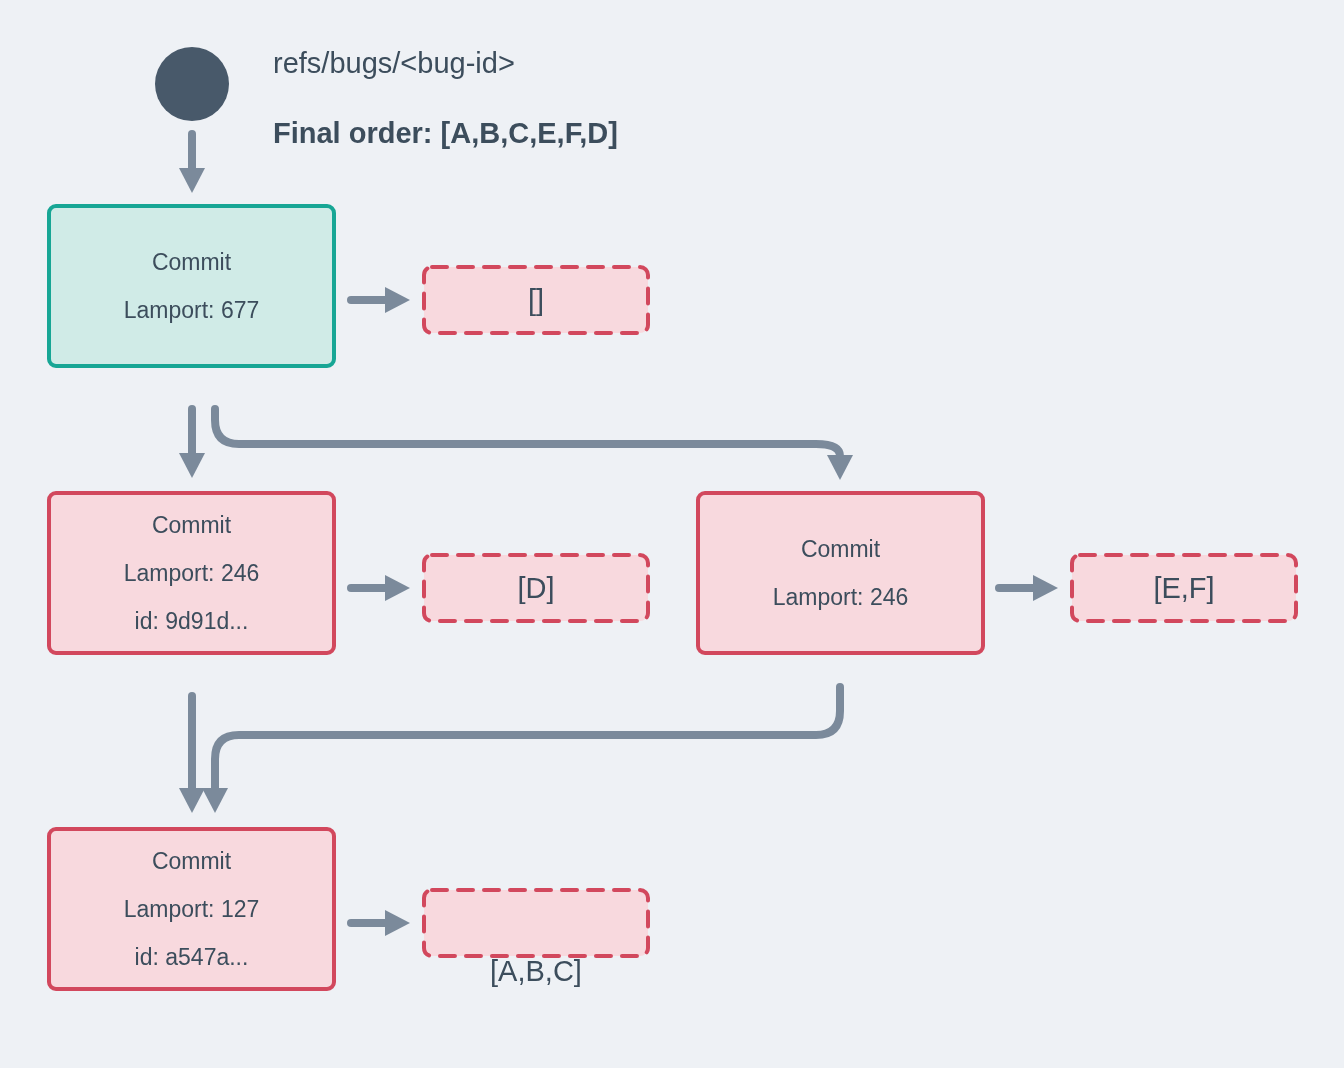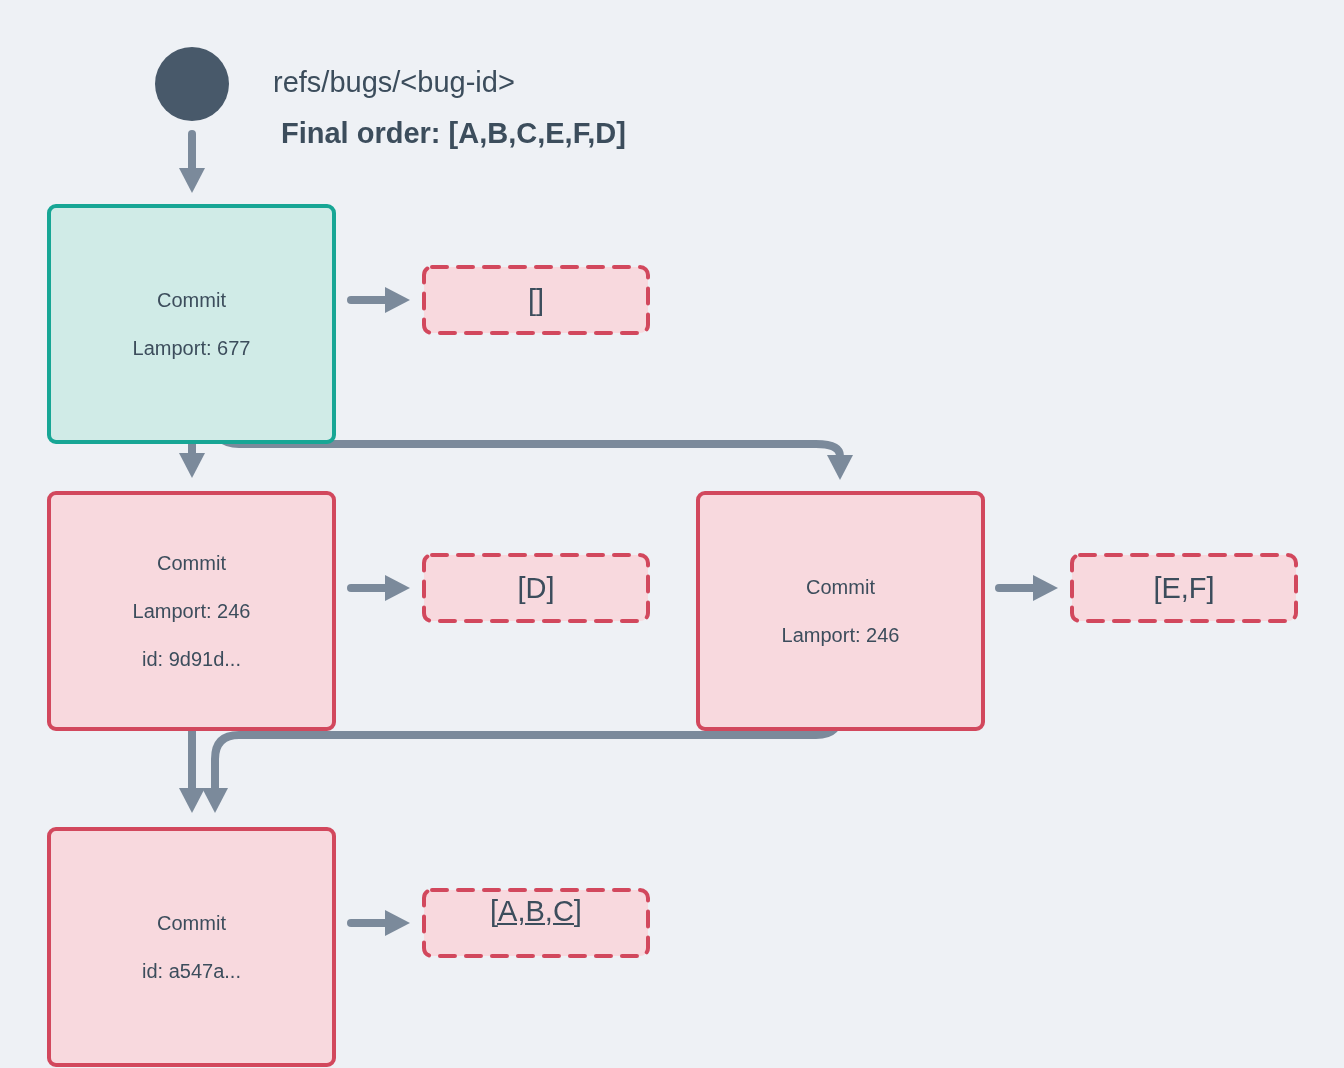--- a/index.html
+++ b/index.html
@@ -32,37 +32,37 @@
     border-radius: 50%;
     background: #48596A;
   }
   .text-label {
     position: absolute;
     color: #3C4D5C;
     font-size: 29px;
     line-height: 34px;
     white-space: nowrap;
   }
-  .ref-name-label { left: 273px; top: 65px; }
-  .final-order-label { left: 273px; top: 116px; font-weight: bold; margin-left: 8px; }
+  .ref-name-label { left: 273px; top: 46px; }
+  .final-order-label { left: 273px; top: 116px; font-weight: bold; }
 
   .commit-node {
     position: absolute;
     box-sizing: border-box;
     width: 289px;
-    height: 240px;
+    height: 164px;
     border-radius: 9px;
     border: 4px solid;
     display: flex;
     flex-direction: column;
     justify-content: center;
     align-items: center;
     text-align: center;
     color: #3C4D5C;
-    font-size: 20px;
+    font-size: 23px;
     line-height: 48px;
   }
   .commit-merged {
     border-color: #17A695;
     background: #D0EBE7;
   }
   .commit-unmerged {
     border-color: #D2485D;
     background: #F8D9DE;
   }
@@ -78,21 +78,21 @@
     display: flex;
     justify-content: center;
     align-items: center;
     color: #3C4D5C;
     font-size: 29px;
     white-space: nowrap;
   }
   .ops-root   { left: 422px;  top: 265px; }
   .ops-left   { left: 422px;  top: 553px; }
   .ops-right  { left: 1070px; top: 553px; }
-  .ops-bottom { left: 422px;  top: 876px; text-decoration: underline; }
+  .ops-bottom { left: 422px;  top: 936px; }
 
   .arrow-line {
     stroke: #7B8A9B;
     stroke-width: 8;
     stroke-linecap: round;
     fill: none;
   }
   .arrow-head { fill: #7B8A9B; }
   .ops-rect {
     fill: #F8D9DE;
@@ -176,20 +176,21 @@
     <div>id: 9d91d...</div>
   </div>
 
   <div class="commit-node commit-unmerged node-right">
     <div>Commit</div>
     <div>Lamport: 246</div>
   </div>
 
   <div class="commit-node commit-unmerged node-bottom">
     <div>Commit</div>
+    <div>Lamport: 127</div>
     <div>id: a547a...</div>
   </div>
 
   <div class="ops-label ops-root">[]</div>
   <div class="ops-label ops-left">[D]</div>
   <div class="ops-label ops-right">[E,F]</div>
   <div class="ops-label ops-bottom">[A,B,C]</div>
 
 </div>
 

